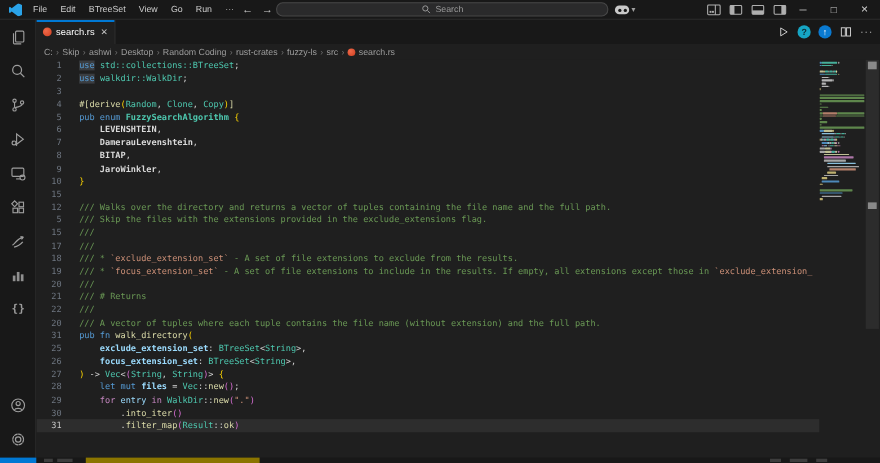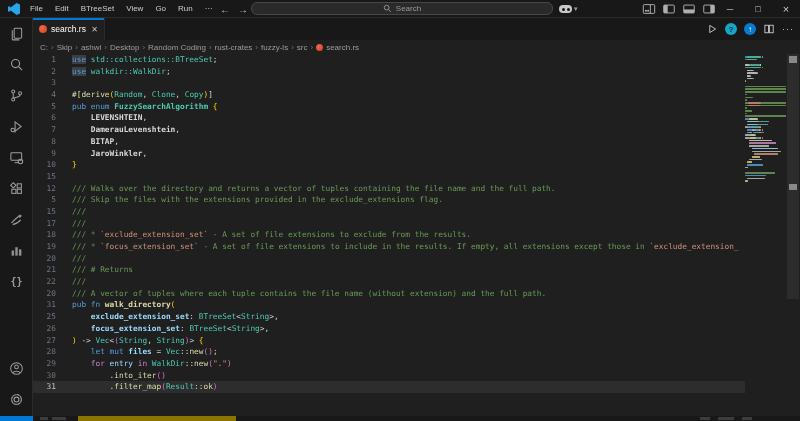--- a/index.html
+++ b/index.html
@@ -64,21 +64,21 @@
   
   .editor{ position:absolute; left:33px; top:54px; right:0; bottom:0; background:#1f1f1f; overflow:hidden; }
   .code-area{ position:absolute; left:0; top:0; bottom:0; right:55px; overflow:hidden; }
   .line{ display:flex; height:11.7px; line-height:11.7px; white-space:pre;
          font-family:"DejaVu Sans Mono","Liberation Mono",monospace; font-size:7.8px; }
   .line.cur{ background:#2d2d2d; }
   .num{ flex:none; width:23px; text-align:right; color:#6e7681; }
   .cur .num{ color:#c6c6c6; }
   .ltext{ margin-left:16px; white-space:pre; }
   .tk-kw{color:#569cd6} .tk-ctl{color:#c586c0} .tk-typ{color:#4ec9b0}
-  .tk-typb{color:#4ec9b0;font-weight:bold} .tk-fn{color:#dcdcaa} .tk-fnb{color:#dcdcaa;font-weight:bold}
+  .tk-typb{color:#4ec9b0;font-weight:bold} .tk-fn{color:#dcdcaa} .tk-fnb{color:#dcdcaa;font-weight:normal}
   .tk-var{color:#9cdcfe} .tk-varb{color:#9cdcfe;font-weight:bold} .tk-str{color:#ce9178}
   .tk-com{color:#6a9955} .tk-cc{color:#ce9178} .tk-pln{color:#d4d4d4}
   .tk-env{color:#dadada;font-weight:600} .tk-by{color:#ffd700} .tk-bp{color:#da70d6}
   .tk-hlw{color:#569cd6;background:#3a3d41}
 
   
   .minimap{ position:absolute; right:14px; top:2px; bottom:0; width:41px; overflow:hidden; }
   .mm-seg{ position:absolute; height:1.7px; border-radius:0.5px; opacity:0.85; }
   .scrollbar{ position:absolute; right:0; top:0; bottom:0; width:14px; }
   .sb-slider{ position:absolute; left:1px; right:1px; top:0; height:245px; background:rgba(120,120,120,0.15); }

